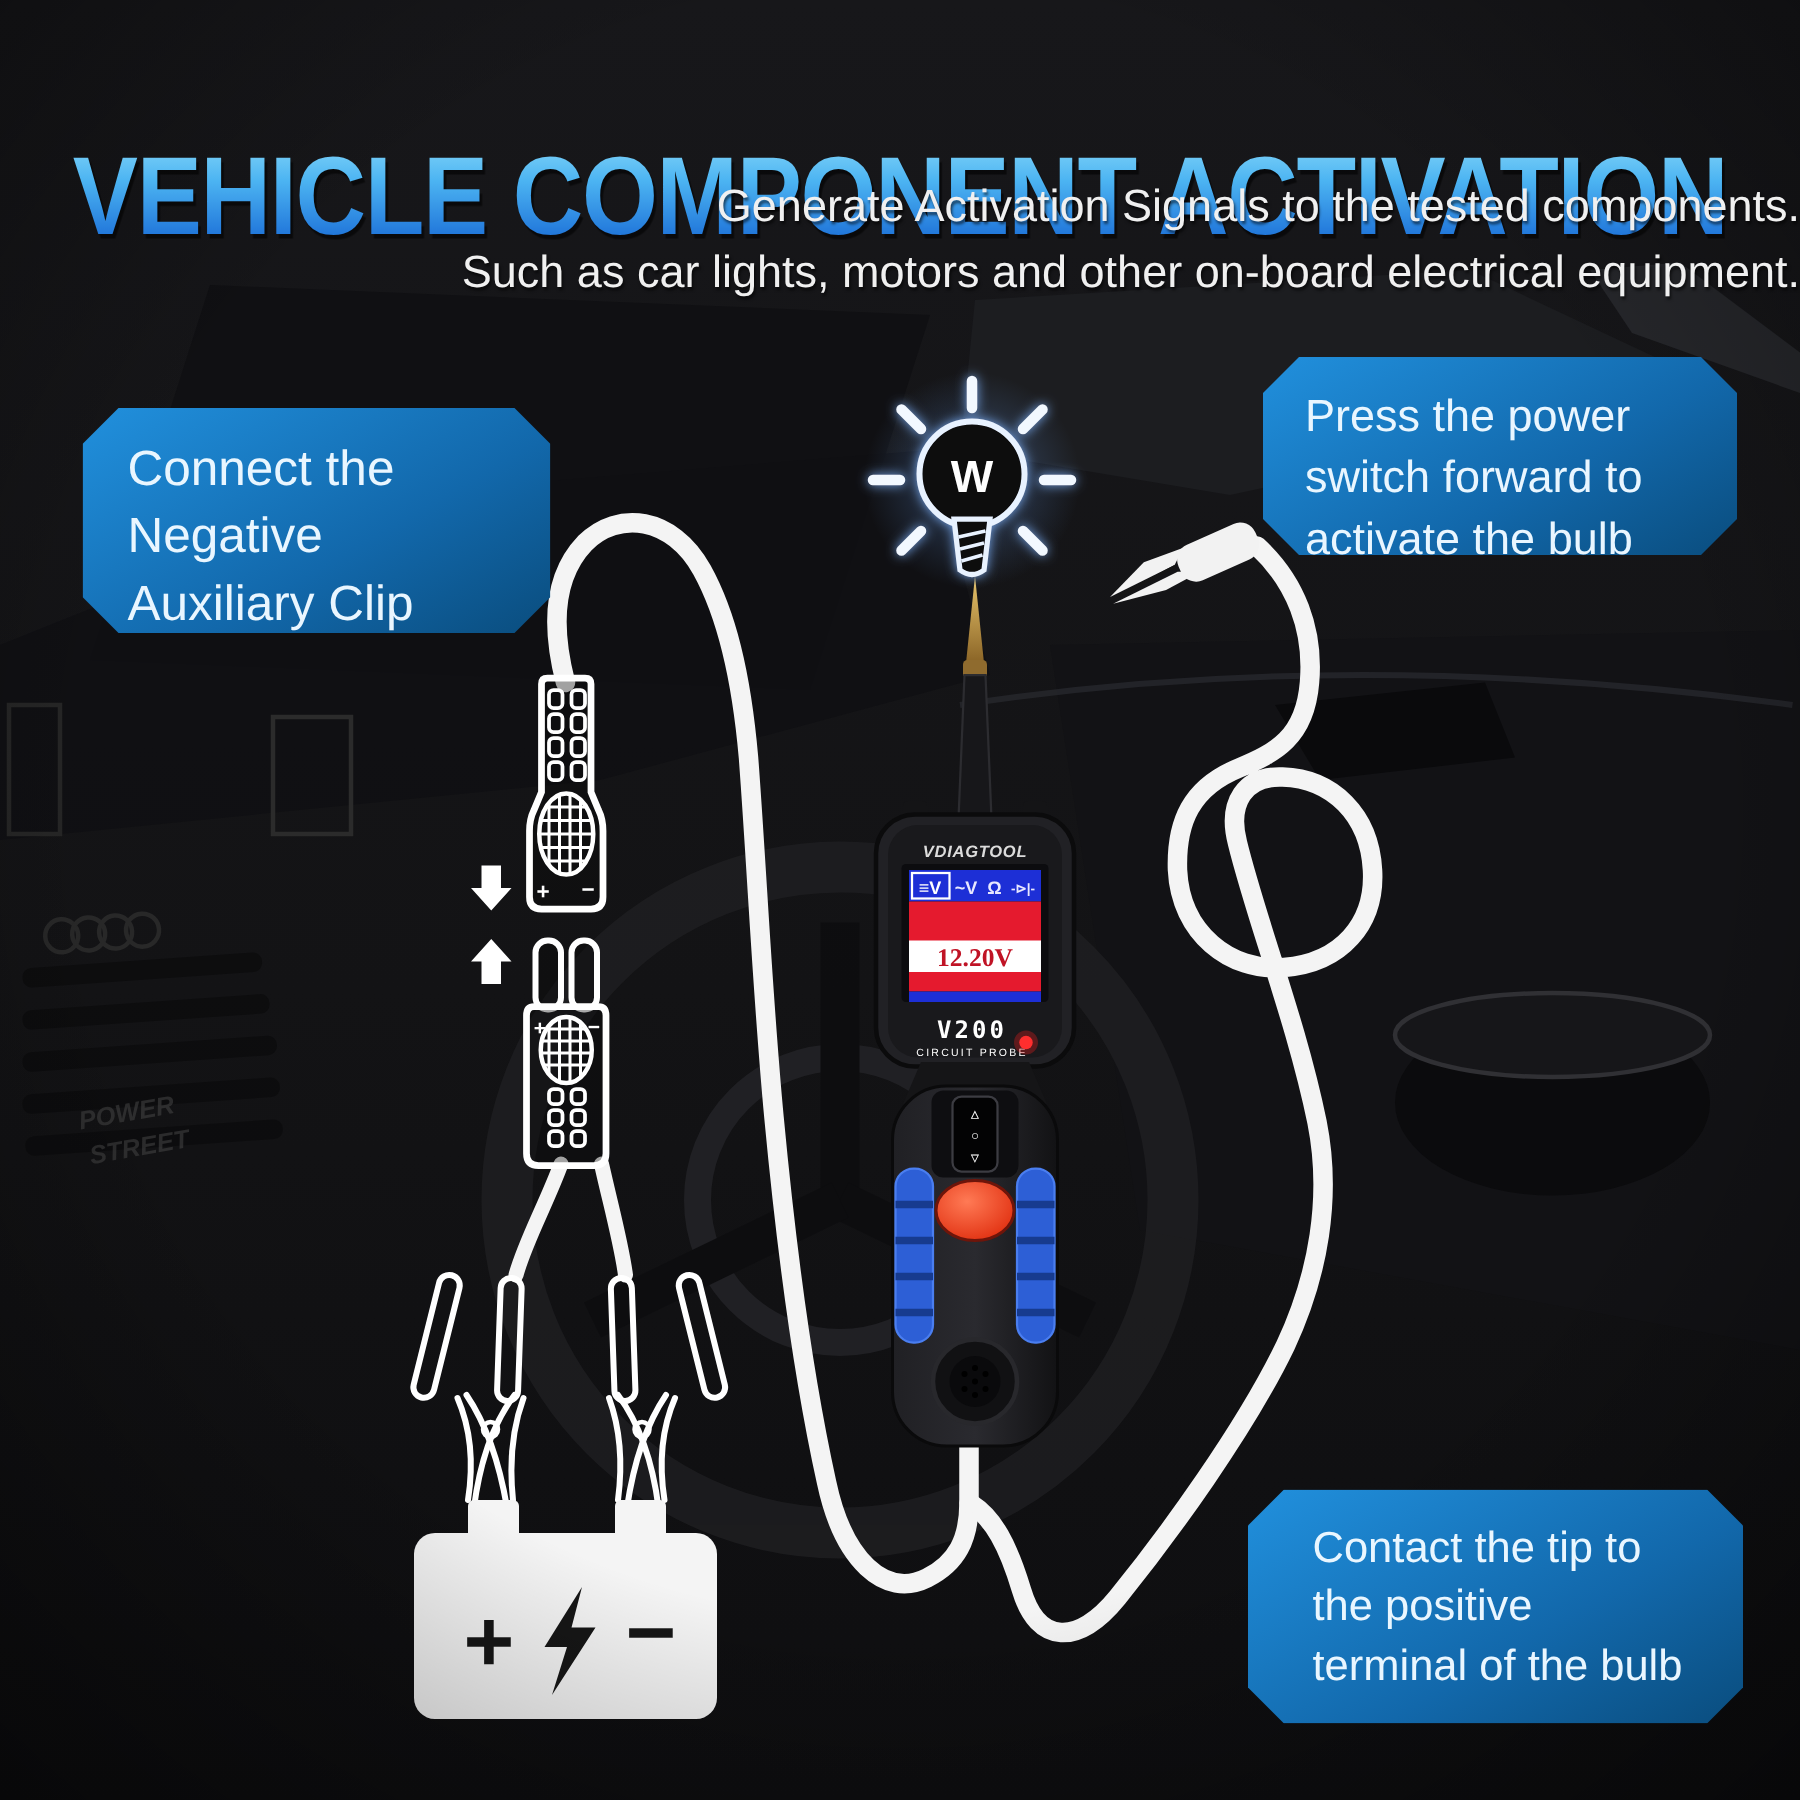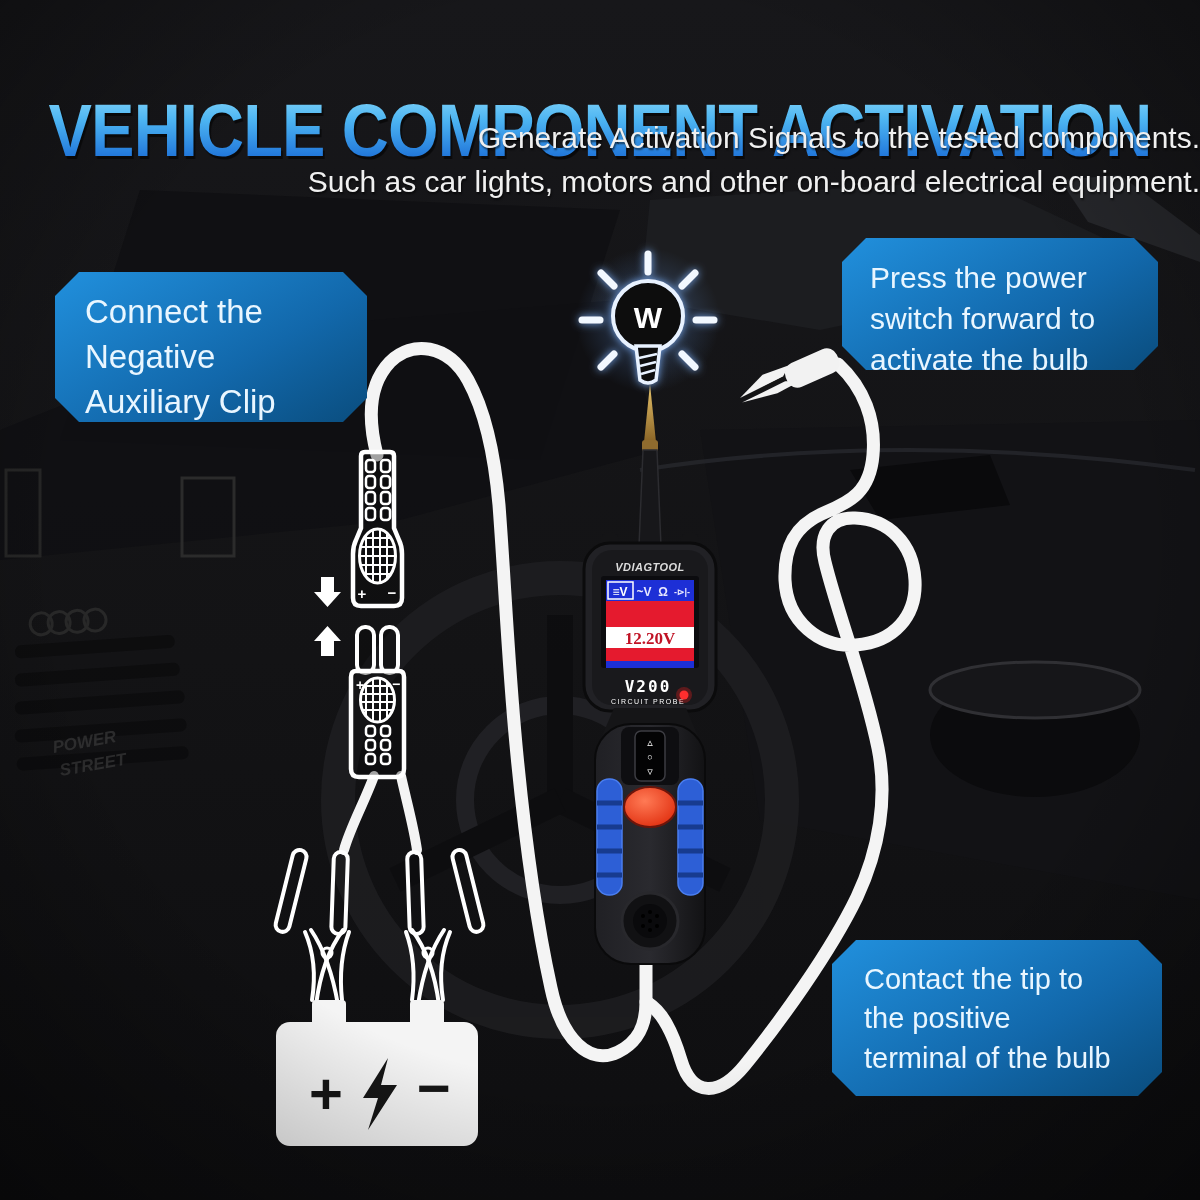--- a/index.html
+++ b/index.html
@@ -15,21 +15,21 @@
   .subtitle{position:absolute;top:116px;left:0;width:1200px;text-align:right;
             font-size:30px;line-height:1.45;color:#f0f0f0;white-space:pre-line;
             text-shadow:1px 2px 2px rgba(0,0,0,.6);}
   .callout{position:absolute;color:#e9f6ff;white-space:pre-line;line-height:1.36;
            background:linear-gradient(150deg,#2190dd 0%,#1268ab 60%,#0a4d7e 100%);
            clip-path:polygon(24px 0,calc(100% - 24px) 0,100% 24px,100% calc(100% - 24px),
                      calc(100% - 24px) 100%,24px 100%,0 calc(100% - 24px),0 24px);
            box-sizing:border-box;}
   .callout.left{left:55px;top:272px;width:312px;height:150px;font-size:33px;padding:18px 0 0 30px;}
   .callout.tr{left:842px;top:238px;width:316px;height:132px;font-size:30px;padding:20px 0 0 28px;}
-  .callout.br{left:832px;top:940px;width:330px;height:156px;font-size:29px;padding:20px 0 0 32px;}
+  .callout.br{left:832px;top:993px;width:330px;height:156px;font-size:29px;padding:20px 0 0 43px;}
 </style>
 </head>
 <body>
 
 <div class="stage">
 
 <svg width="1200" height="1200" viewBox="0 0 1200 1200">
   <defs>
     <linearGradient id="goldGrad" x1="0" y1="0" x2="0" y2="1">
       <stop offset="0" stop-color="#e9c56c"></stop>

